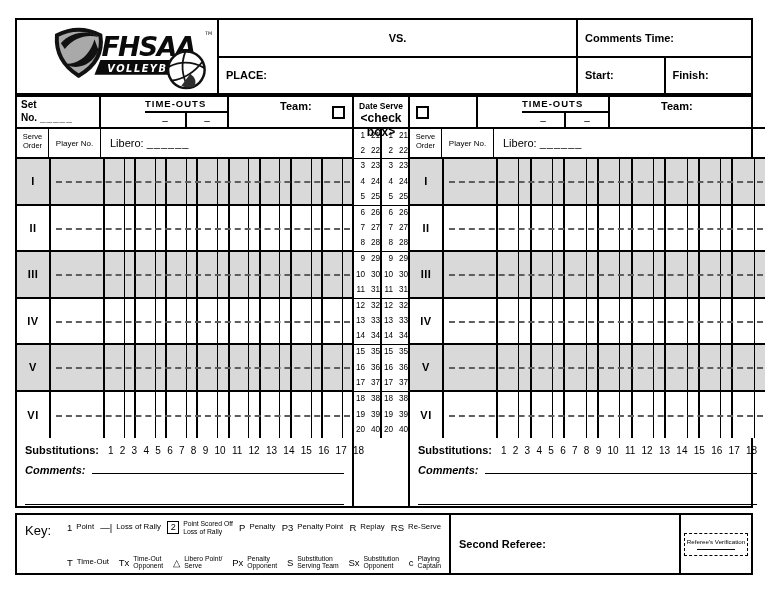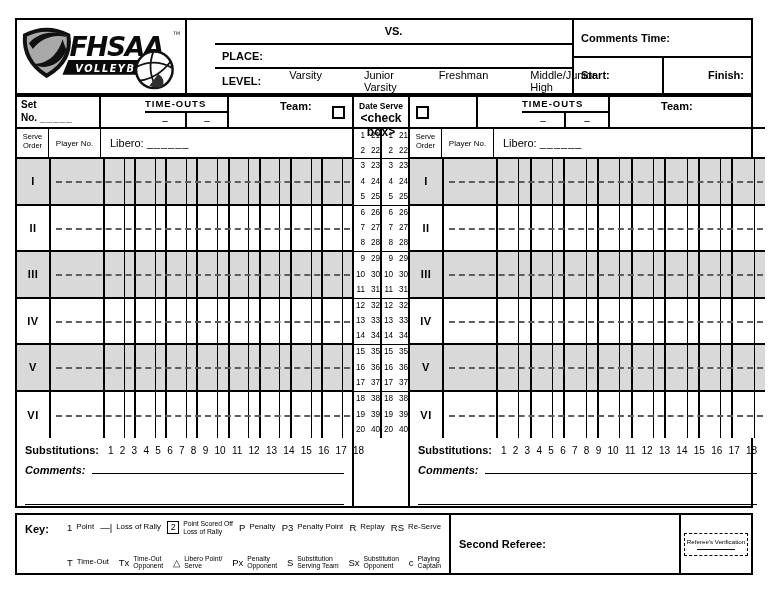--- a/index.html
+++ b/index.html
@@ -2,30 +2,30 @@
 <html style="--band-gray: #d9d9d9;"><head>
 <meta charset="utf-8">
 <style>
   * { margin:0; padding:0; box-sizing:border-box; }
   html,body { background:#fff; }
   .sheet { position:relative; width:768px; height:593px; background:#fff;
            font-family:"Liberation Sans", sans-serif; color:#000; overflow:hidden; }
   .abs { position:absolute; }
 
   
-  .top-band { left:15px; top:18px; width:738px; height:77px; border:2.5px solid #000; display:flex; }
+  .top-band { left:15px; top:18px; width:738px; height:77px; border:2.5px solid #000; display:flex;padding-left:32px; }
   .logo-cell { width:170px; border-right:2px solid #000; display:flex; align-items:center; justify-content:center; background:#fff; }
-  .top-center { width:359px; border-right:2px solid #000; display:flex; flex-direction:column;margin-left:28px; }
+  .top-center { width:359px; border-right:2px solid #000; display:flex; flex-direction:column; }
   .top-right { flex:1; display:flex; flex-direction:column; }
   .top-row { flex:1; display:flex; align-items:center; padding:0 7px; font-size:11px; font-weight:bold; }
   .top-row + .top-row { border-top:2px solid #000; }
   .top-row.center { justify-content:center; }
   .top-row.nopad { padding:0; }
   .split-cell { flex:1; display:flex; align-items:center; padding:0 7px; font-size:11px; font-weight:bold; height:100%; }
-  .split-cell + .split-cell { border-left:2px solid #000;justify-content:flex-end; }
+  .split-cell + .split-cell { border-left:2px solid #000; }
   .level-row { display:flex; align-items:center; gap:0; }
   .level-opts { display:flex; font-weight:normal; margin-left:28px; gap:42px; }
 
   
   .main-band { left:15px; top:95px; width:738px; height:413px; border:2.5px solid #000; display:flex; }
   .half { display:flex; flex-direction:column; }
   .half.left { width:335px; }
   .half.right { flex:1; }
   .center-col { width:66px; border-left:2px solid #000; border-right:2px solid #000; display:flex; flex-direction:column; }
 
@@ -87,21 +87,21 @@
   .subs-label { font-weight:bold; white-space:nowrap; }
   .subs-nums { margin-left:9px; font-size:10px; word-spacing:3.5px; white-space:nowrap; }
   .comments-line { display:flex; align-items:baseline; margin-top:6px;font-style:italic; }
   .comments-label { font-weight:bold; white-space:nowrap; }
   .uline { flex:1; border-bottom:1.5px solid #000; height:12px; margin-left:6px; }
   .uline.full { margin-left:0; margin-top:17px; }
 
   
   .key-band { left:15px; top:513px; width:738px; height:62px; border:2.5px solid #000; display:flex; }
   .key-area { flex:1; display:flex; padding:5px 4px 3px 8px; }
-  .key-label { width:42px; font-size:11px; font-weight:bold; padding-top:3px; }
+  .key-label { width:42px; font-size:13px; font-weight:normal; padding-top:3px; }
   .key-lines { flex:1; display:flex; flex-direction:column; justify-content:space-between; padding-right:4px; }
   .key-line { display:flex; align-items:center; justify-content:space-between; }
   .key-item { display:flex; align-items:center; gap:4px; }
   .ksym { font-size:9.5px; white-space:nowrap; }
   .ksym.boxed { border:1.3px solid #000; padding:0 2.5px; font-size:9px; line-height:1.3; }
   .kmean { font-size:6.8px; line-height:1.12; }
   .kmean.single { font-size:7.8px; }
 
   .ref-area { width:230px; border-left:2px solid #000; display:flex; flex-direction:column; }
   .ref-row { flex:1; display:flex; align-items:center; padding-left:8px; font-size:11px; font-weight:bold; }
@@ -135,29 +135,20 @@
           <path d="M122 60 Q141 57 153 41" fill="none" stroke="#111" stroke-width="1.8"></path>
           <path d="M141 53 Q149 59 145 66 Q137 68 132 65 Z" fill="#2e2e2e"></path>
         </g>
       </svg>
     </div>
     <div class="top-center">
       <div class="top-row center">VS.</div>
       <div class="top-row">
           <span>PLACE:</span>
         </div>
-      <div class="top-row level-row">
-        <span>LEVEL:</span>
-        <span class="level-opts">
-          <span>Varsity</span>
-          <span>Junior Varsity</span>
-          <span>Freshman</span>
-          <span>Middle/Junior High</span>
-        </span>
-      </div>
     </div>
     <div class="top-right">
       <div class="top-row">
           <span>Comments Time:</span>
         </div>
       <div class="top-row nopad">
         <span class="split-cell">
             <span>Start:</span>
           </span>
         <span class="split-cell">

